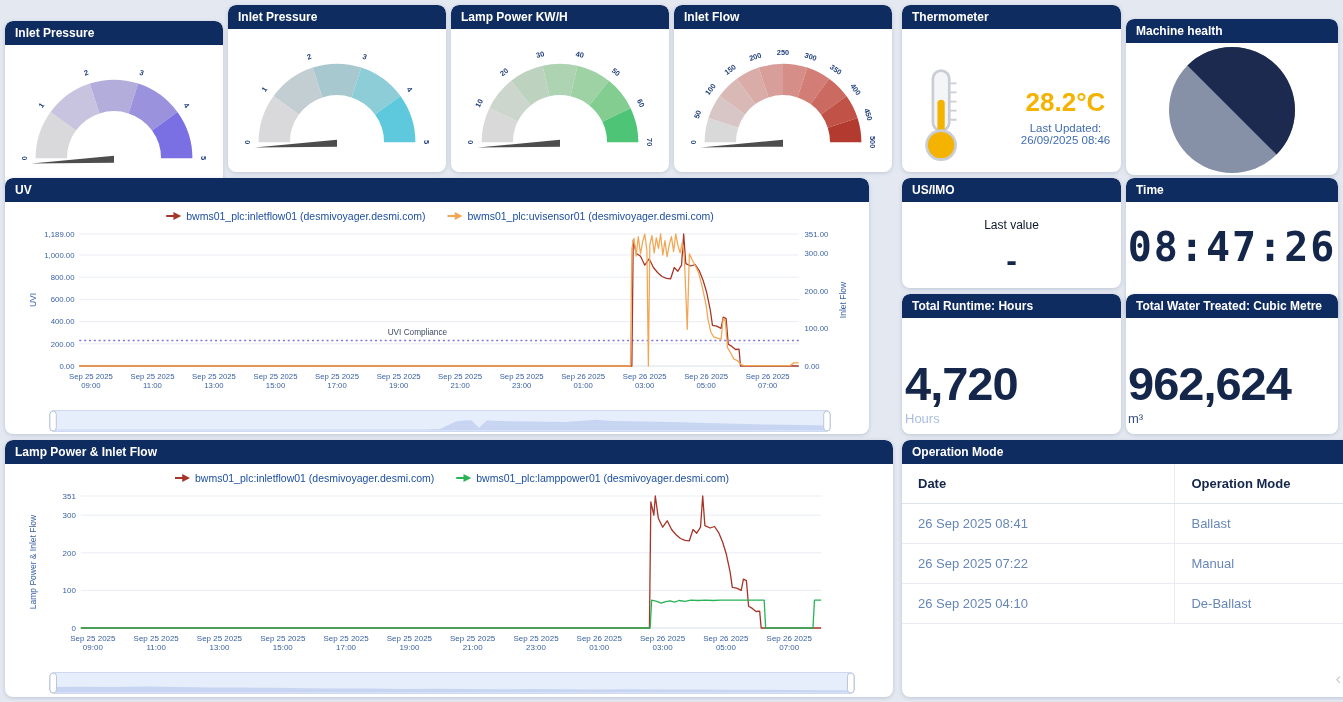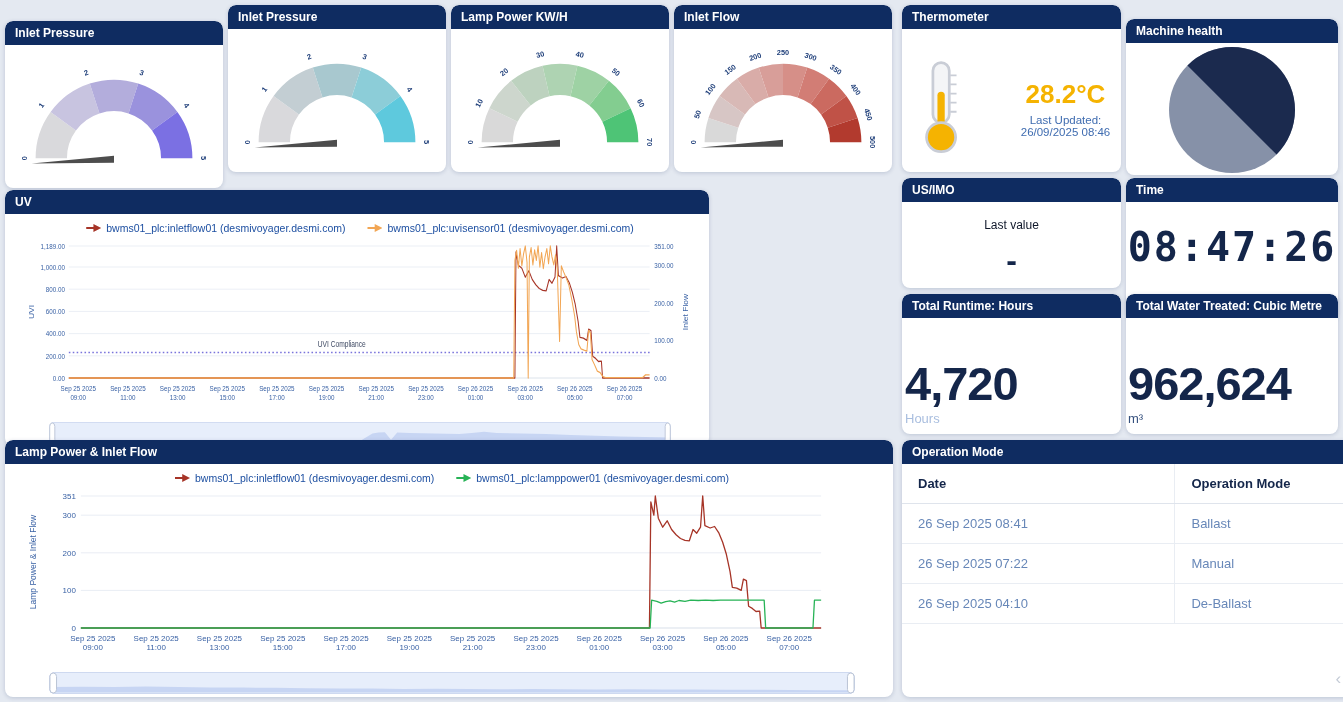--- a/index.html
+++ b/index.html
@@ -13,21 +13,21 @@
   }
   .card-header{
     background:#0f2c61;color:#fff;font-size:12px;font-weight:700;
     height:24px;line-height:24px;padding:0 10px;border-radius:8px 8px 0 0;
     white-space:nowrap;overflow:hidden;
   }
   .gauge-body{display:flex;justify-content:center;align-items:center;height:calc(100% - 24px);}
   .gauge-body svg{width:196px;height:116px;}
   .glabel{font-size:7.5px;font-weight:700;fill:#1f3f7a;}
   
-  .thermo-body{display:flex;align-items:center;height:calc(100% - 24px);padding:8px 6px 0 14px;gap:48px;}
+  .thermo-body{display:flex;align-items:center;height:calc(100% - 24px);padding:16px 6px 0 14px;gap:48px;}
   .thermo-icon{width:52px;height:100px;flex:0 0 auto;}
   .thermo-right{flex:1;text-align:center;}
   .thermo-temp{color:#f5b301;font-size:26px;font-weight:800;}
   .thermo-updated{color:#3f6cb0;font-size:11.5px;margin-top:4px;}
   
   .pie-body{display:flex;justify-content:center;align-items:center;height:calc(100% - 24px);}
   
   .center-body{height:calc(100% - 24px);text-align:center;}
   .lastvalue-label{color:#0f172a;font-size:12px;padding-top:16px;}
   .lastvalue-value{color:#14264a;font-size:32px;font-weight:900;margin-top:10px;}
@@ -182,21 +182,21 @@
 <div class="card" style="left:1126px;top:19px;width:212px;height:156px;">
   <div class="card-header">Machine health</div>
   <div class="pie-body">
     <svg id="health-pie" viewBox="0 0 212 140" width="212" height="140">
         <circle cx="106" cy="71" r="63" fill="#8691a8"></circle>
         <path d="M 61.45 26.45 A 63 63 0 0 1 150.55 115.55 Z" fill="#1b2a4e"></path>
       </svg>
   </div>
 </div>
 
-<div class="card" style="left:5px;top:178px;width:704px;height:256px;margin-top:12px;">
+<div class="card" style="left:5px;top:178px;width:864px;height:256px;">
   <div class="card-header">UV</div>
   <div class="chart-body">
     <div class="legend" id="uv-legend">
         <div class="lg-item">
           <span class="lg-marker" style="background: rgb(166, 52, 39);"></span>
           <span class="lg-label">bwms01_plc:inletflow01 (desmivoyager.desmi.com)</span>
         </div>
         <div class="lg-item">
           <span class="lg-marker" style="background: rgb(242, 166, 84);"></span>
           <span class="lg-label">bwms01_plc:uvisensor01 (desmivoyager.desmi.com)</span>

